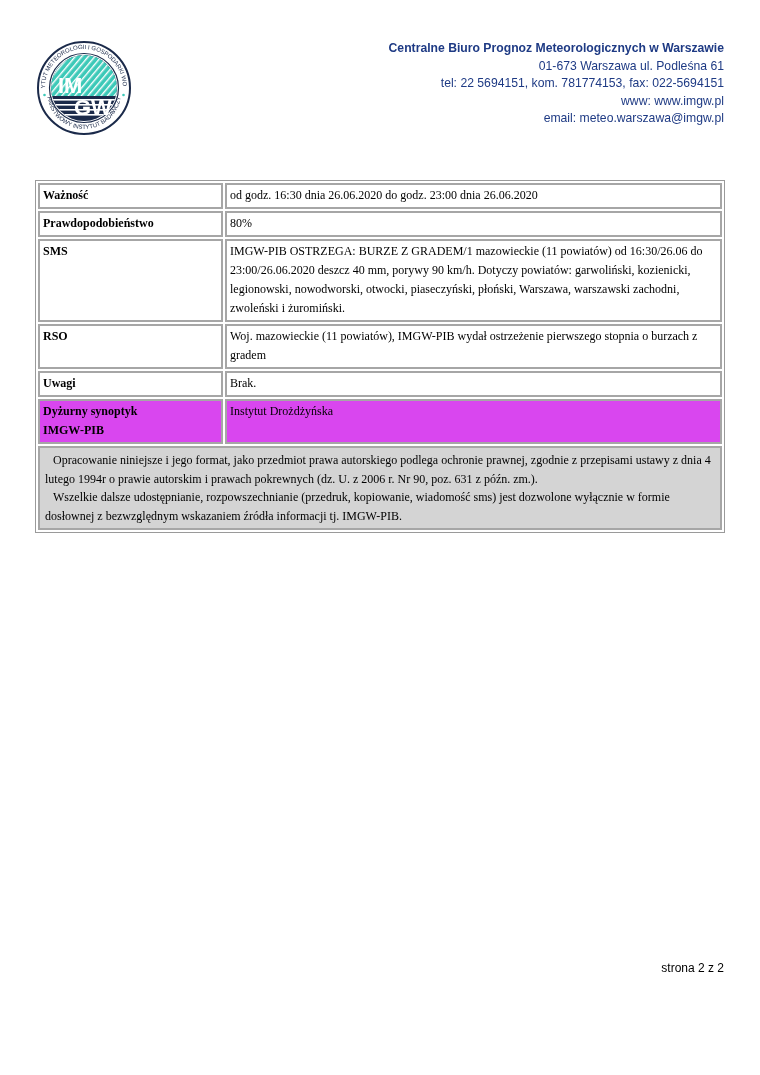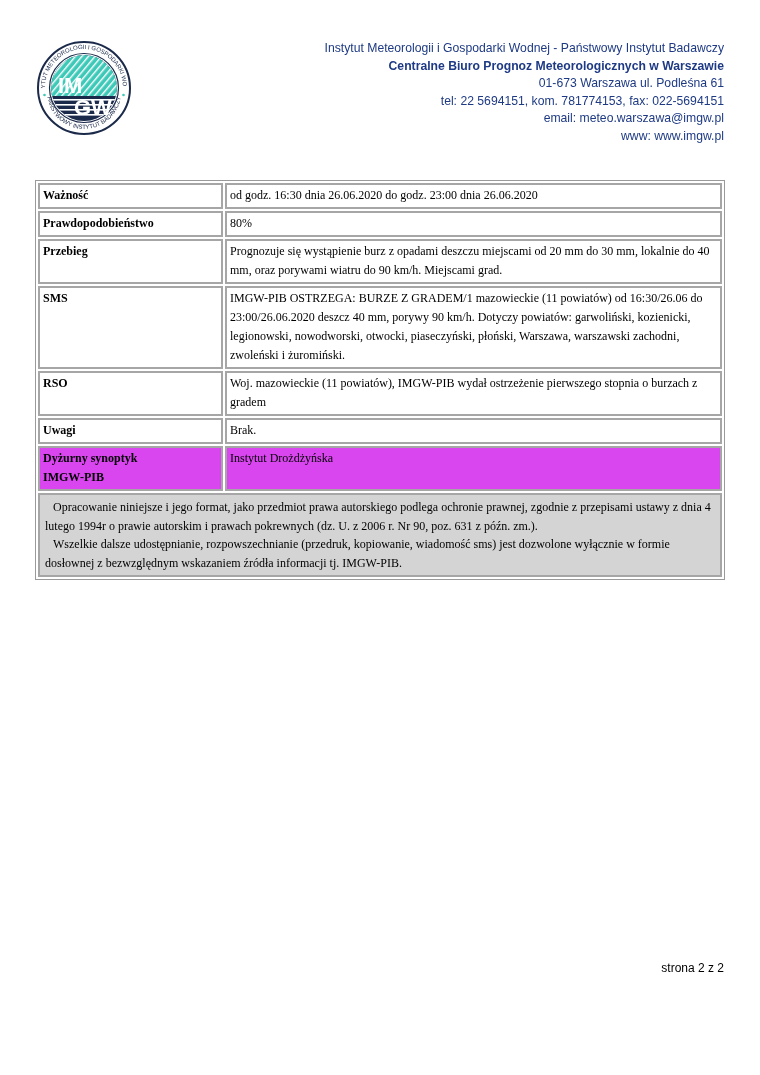--- a/index.html
+++ b/index.html
@@ -78,41 +78,36 @@
     </text>
     <text font-family="Liberation Sans, sans-serif" font-size="6" fill="#1b2a4a">
       <textPath href="#ringBot" startOffset="50%" text-anchor="middle">PAŃSTWOWY INSTYTUT BADAWCZY</textPath>
     </text>
     <circle cx="8.5" cy="55" r="1.3" fill="#3cc9b8"></circle>
     <circle cx="87.5" cy="55" r="1.3" fill="#3cc9b8"></circle>
   </svg>
 </div>
 
 <div class="header">
-  <div>Instytut Meteorologii i Gospodarki Wodnej - Państwowy Instytut Badawczy</div>
   <div class="bold">Centralne Biuro Prognoz Meteorologicznych w Warszawie</div>
   <div>01-673 Warszawa ul. Podleśna 61</div>
   <div>tel: 22 5694151, kom. 781774153, fax: 022-5694151</div>
+  <div>www: www.imgw.pl</div>
   <div>email: meteo.warszawa@imgw.pl</div>
-  <div>www: www.imgw.pl</div>
 </div>
 
 <table class="warn-table">
   <tbody>
       <tr>
     <td class="label">Ważność</td>
     <td>od godz. 16:30 dnia 26.06.2020 do godz. 23:00 dnia 26.06.2020</td>
   </tr>
   <tr>
     <td class="label">Prawdopodobieństwo</td>
     <td>80%</td>
-  </tr>
-  <tr>
-    <td class="label">Przebieg</td>
-    <td>Prognozuje się wystąpienie burz z opadami deszczu miejscami od 20 mm do 30 mm, lokalnie do 40 mm, oraz porywami wiatru do 90 km/h. Miejscami grad.</td>
   </tr>
   <tr>
     <td class="label">SMS</td>
     <td>IMGW-PIB OSTRZEGA: BURZE Z GRADEM/1 mazowieckie (11 powiatów) od 16:30/26.06 do 23:00/26.06.2020 deszcz 40 mm, porywy 90 km/h. Dotyczy powiatów: garwoliński, kozienicki, legionowski, nowodworski, otwocki, piaseczyński, płoński, Warszawa, warszawski zachodni, zwoleński i żuromiński.</td>
   </tr>
   <tr>
     <td class="label">RSO</td>
     <td>Woj. mazowieckie (11 powiatów), IMGW-PIB wydał ostrzeżenie pierwszego stopnia o burzach z gradem</td>
   </tr>
   <tr>

